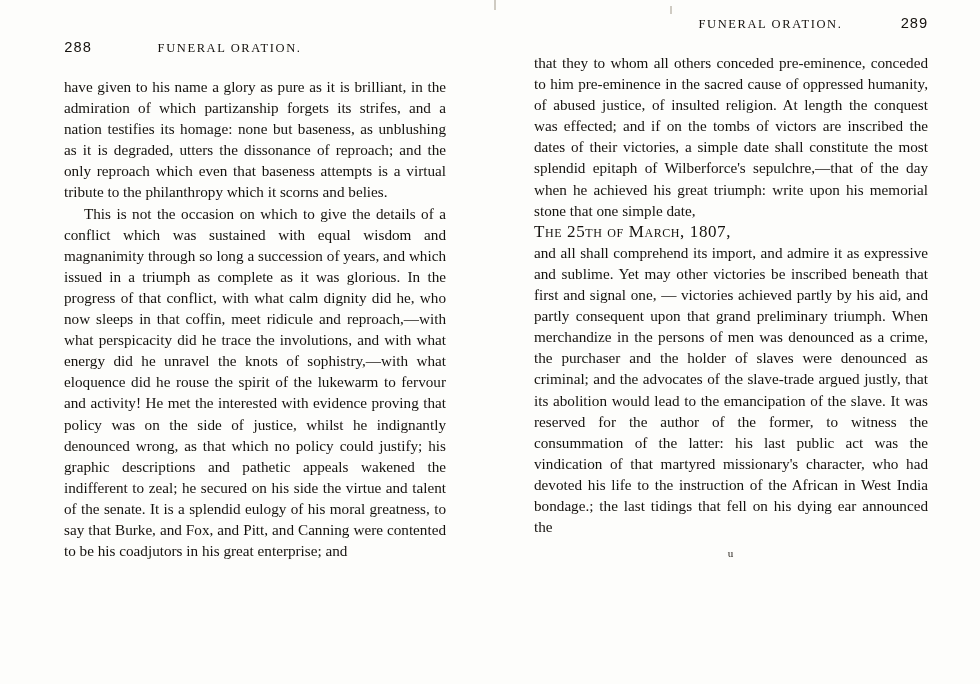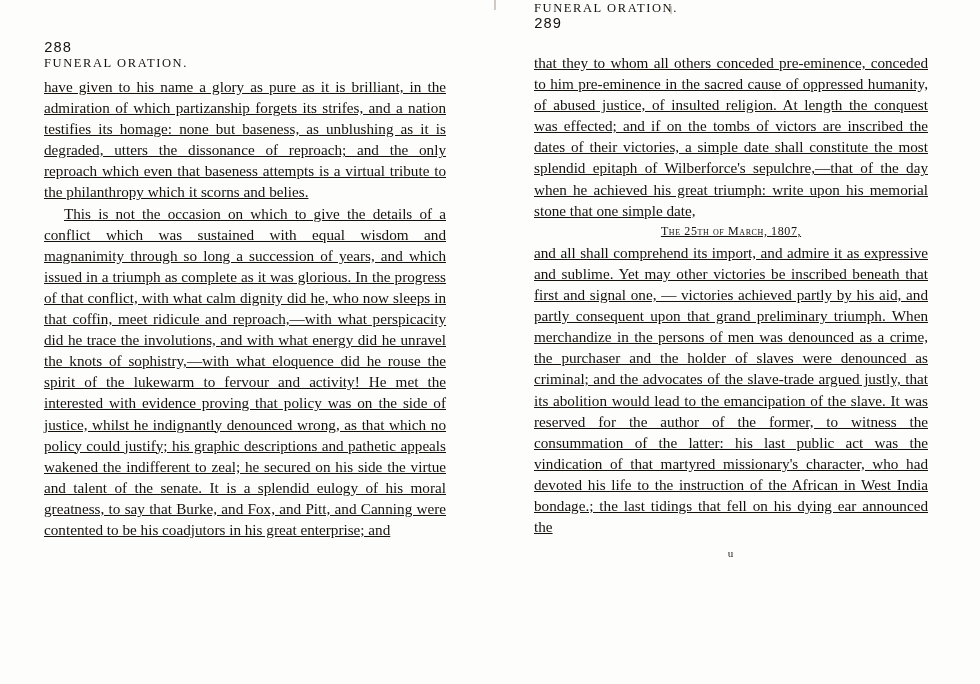--- a/index.html
+++ b/index.html
@@ -28,29 +28,29 @@
     height: 684px;
     display: flex;
     flex-direction: row;
   }
   .leaf {
     position: relative;
     box-sizing: border-box;
   }
   .leaf-left {
     width: 498px;
-    padding: 40px 52px 0 44px;
+    padding: 40px 52px 0 64px;
   }
   .leaf-right {
     width: 482px;
     padding: 16px 52px 0 36px;
   }
   .running-head {
     display: flex;
-    flex-direction: column;
+    flex-direction: row;
     align-items: baseline;
     font-size: 12.5px;
     letter-spacing: 1.2px;
     font-variant: normal;
     margin-bottom: 20px;
     height: 16px;
   }
   .leaf-left .running-head {
     justify-content: flex-start;
   }
@@ -76,28 +76,27 @@
   .body-col {
     font-size: 15.2px;
     line-height: 21.1px;
     text-align: justify;
     text-justify: inter-word;
     hyphens: none;
   }
   .body-col p {
     margin: 0;
     text-indent: 0;
-    text-decoration: underline;
   }
   .body-col p.indent {
     text-indent: 20px;
   }
   .subhead {
-    text-align: center;
-    font-size: 12px;
+    text-align: left;
+    font-size: 17px;
     letter-spacing: 0.6px;
     margin: 13px 0 13px 0;
     font-variant: small-caps;
   }
   .sig-mark {
     text-align: center;
     font-size: 11px;
     letter-spacing: 1px;
     margin-top: 6px;
     color: #241f18;

